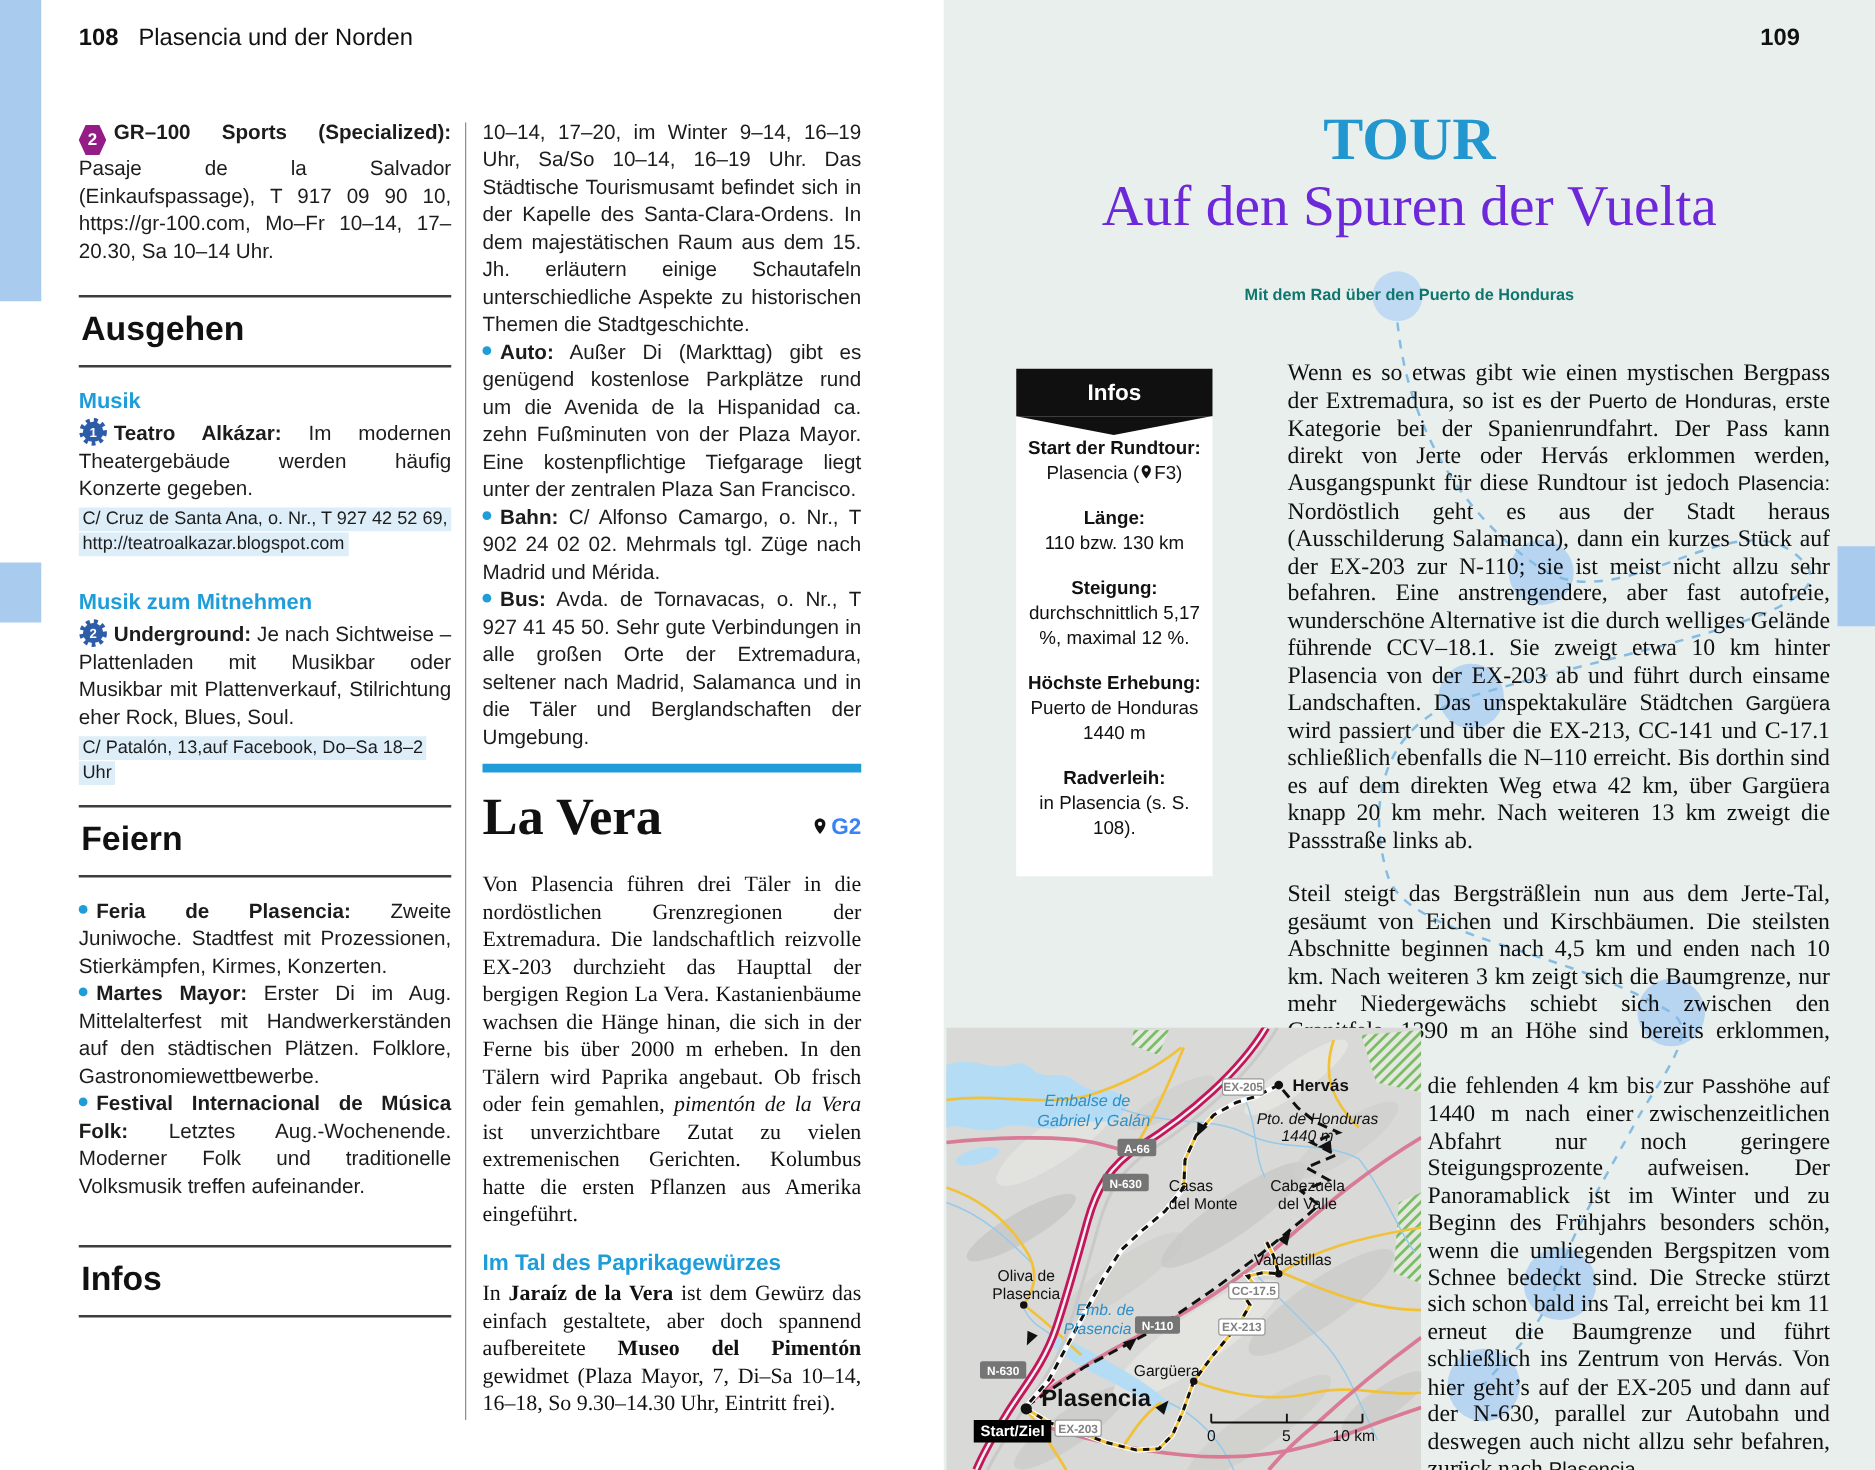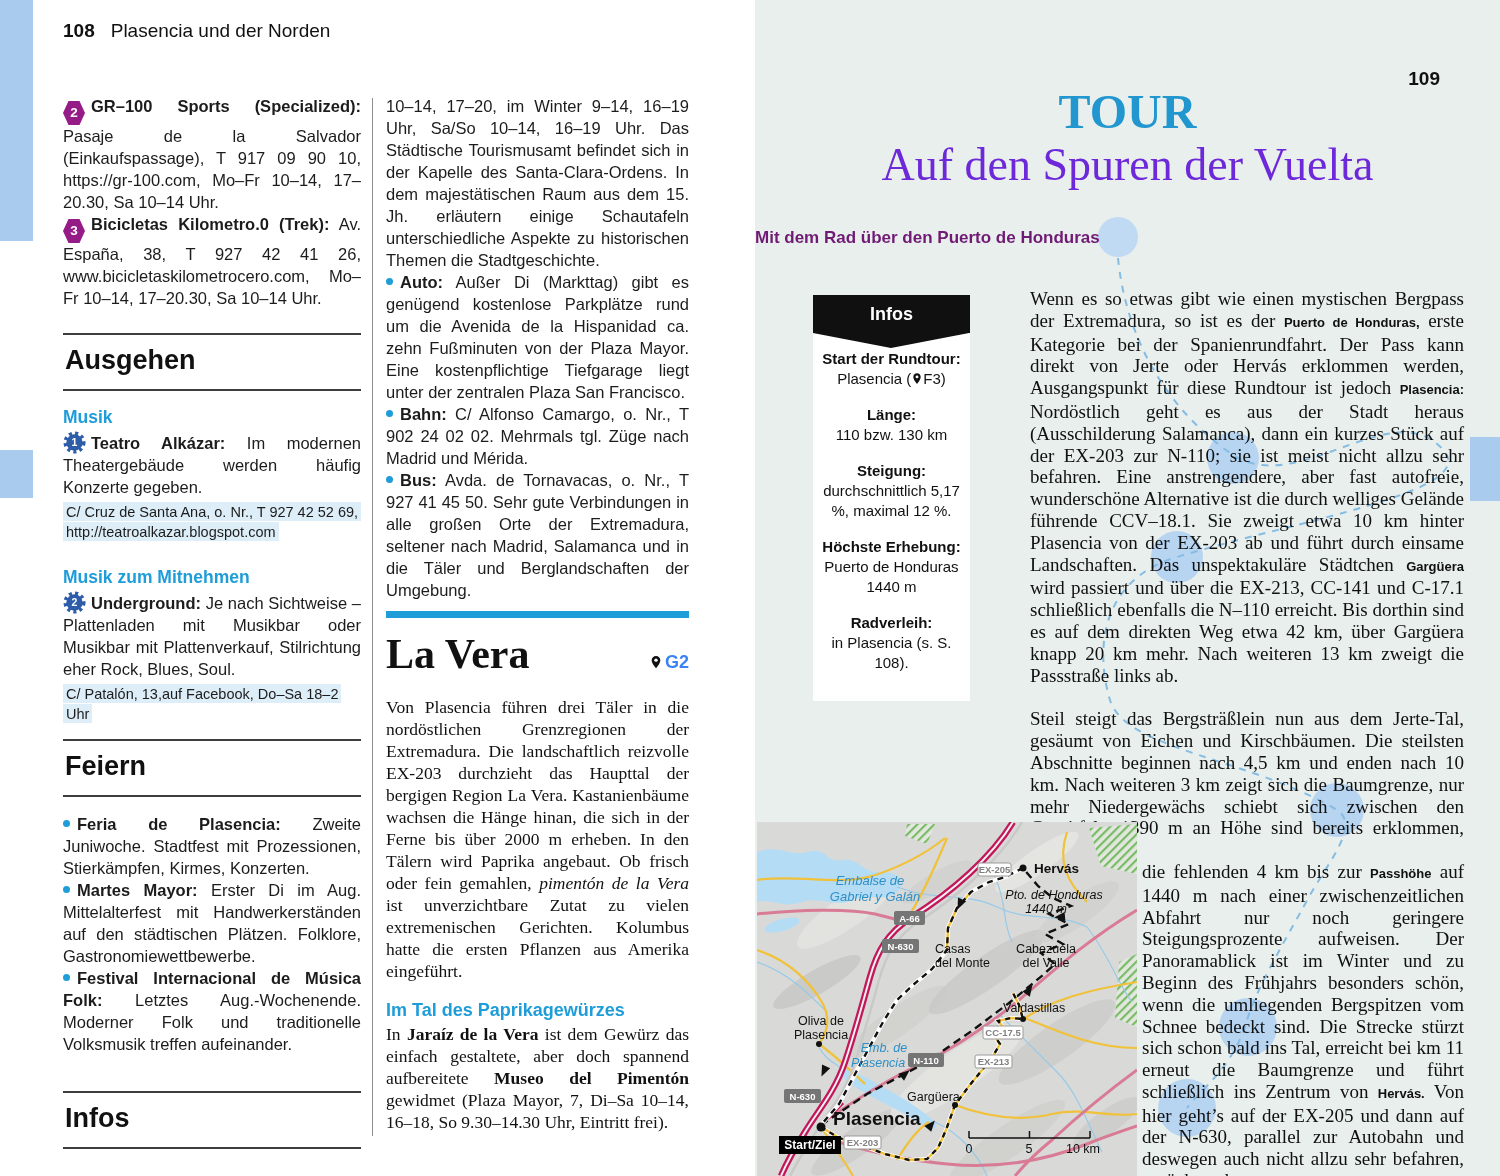--- a/index.html
+++ b/index.html
@@ -11,21 +11,21 @@
 
   
   .tab{position:absolute;background:#a9cbee;}
   .tab-top{left:0;top:0;width:33px;height:241px;}
   .tab-mid{left:0;top:450px;width:33px;height:48px;}
   .tab-right{right:0;top:437px;width:30px;height:64px;background:#a9cbee;}
 
   
   .lp-header{position:absolute;left:63px;top:20px;font-size:19px;color:#111;}
   .lp-header .num{font-weight:bold;margin-right:16px;}
-  .rp-num{position:absolute;right:60px;top:20px;font-size:19px;font-weight:bold;color:#111;z-index:3;margin-top:48px;}
+  .rp-num{position:absolute;right:60px;top:20px;font-size:19px;font-weight:bold;color:#111;z-index:3;}
 
   .col{position:absolute;top:95px;}
   .col1{left:63px;width:298px;}
   .col2{left:386px;width:303px;height:1060px;}
   .vdivider{position:absolute;left:372px;top:98px;width:1px;height:1038px;background:#8f8f8f;}
 
   p.listing{margin:0;font-size:16.5px;line-height:22px;text-align:justify;overflow-wrap:anywhere;}
   p.listing b{font-weight:bold;}
 
   .hexbadge{display:inline-block;width:22px;height:24px;background:#951b86;color:#fff;
@@ -61,60 +61,59 @@
   p.serifbody .i{font-style:italic;}
   p.serifbody .b{font-weight:bold;}
   .lv-sub{font-size:18px;margin:18px 0 2px;}
 
   
   .deco{position:absolute;left:0;top:0;z-index:0;}
   .kicker{position:absolute;left:0;top:84px;width:100%;text-align:center;z-index:1;
           font-family:"Liberation Serif",serif;font-weight:bold;font-size:48px;color:#2196cf;}
   .rp-title{position:absolute;left:0;top:138px;width:100%;text-align:center;z-index:1;
             font-family:"Liberation Serif",serif;font-size:46px;font-weight:normal;color:#6d28d9;}
-  .rp-sub{position:absolute;left:0;top:228px;width:100%;text-align:left;z-index:1;
-          font-size:17px;font-weight:bold;color:#701a75;}
+  .rp-sub{position:absolute;left:0;top:228px;width:100%;text-align:center;z-index:1;
+          font-size:13px;font-weight:bold;color:#0f766e;}
 
   .infobox{position:absolute;left:58px;top:295px;width:157px;background:#fff;z-index:2;
            text-align:center;padding-bottom:28px;}
   .banner{position:relative;background:#101010;height:38px;line-height:38px;color:#fff;
           font-weight:bold;font-size:18px;}
   .banner::after{content:"";position:absolute;left:0;top:38px;width:0;height:0;
           border-left:78.5px solid transparent;border-right:78.5px solid transparent;
           border-top:15px solid #101010;}
   .ib-row{margin-top:16px;font-size:15px;line-height:20px;padding:0 5px;color:#111;}
   .ib-row:first-of-type{margin-top:34px;}
   .ib-row .lbl{font-weight:bold;display:block;}
   .ib-row svg{vertical-align:-2px;}
 
   .tour-text{position:absolute;left:275px;top:288px;width:434px;z-index:1;
              font-family:"Liberation Serif",serif;font-size:19px;line-height:21.8px;
              text-align:justify;color:#101010;}
   .tour-text p{margin:0 0 22px;}
-  .tour-text .b{font-family:"Liberation Sans",sans-serif;font-weight:bold;font-size:13px;}
+  .tour-text .b{font-family:"Liberation Sans",sans-serif;font-weight:normal;font-size:16px;}
   .tour-text .p2a{margin-bottom:0;}
   .tour-text .p2b{margin:0 0 0 112px;}
 
   .map{position:absolute;left:2px;top:822px;z-index:2;}
   .map text{font-family:"Liberation Sans",sans-serif;}
 </style>
 </head>
 <body>
 
 <div class="page page-left">
   <div class="tab tab-top"></div>
   <div class="tab tab-mid"></div>
 
   <div class="lp-header">
     <span class="num">108</span><span>Plasencia und der Norden</span>
   </div>
 
   <div class="col col1">
     <p class="listing"><span class="hexbadge">2</span><b>GR–100 Sports (Specialized):</b><span> Pasaje de la Salvador (Einkaufspassage), T 917 09 90 10, https://gr-100.com, Mo–Fr 10–14, 17–20.30, Sa 10–14 Uhr.</span></p>
-    <p class="listing"><span class="hexbadge">3</span><b>Bicicletas Kilometro.0 (Trek):</b><span> Av. España, 38, T 927 42 41 26, www.bicicletaskilometrocero.com, Mo–Fr 10–14, 17–20.30, Sa 10–14 Uhr.</span></p>
 
     <div class="sect">Ausgehen</div>
 
     <div class="subhead">Musik</div>
     <p class="listing"><svg class="gearbadge" viewBox="0 0 24 24">
           <circle cx="12" cy="12" r="9" fill="none" stroke="#2d5ca8" stroke-width="5" stroke-dasharray="3 3.1"></circle>
           <circle cx="12" cy="12" r="8.5" fill="#2d5ca8"></circle>
           <text x="12" y="16" text-anchor="middle" font-size="11" font-weight="bold" fill="#fff">1</text>
         </svg><b>Teatro Alkázar:</b><span> Im modernen Theatergebäude werden häufig Konzerte gegeben.</span></p>
     <div class="contact-wrap"><span class="hl">C/ Cruz de Santa Ana, o. Nr., T 927 42 52 69, http://teatroalkazar.blogspot.com</span></div>

